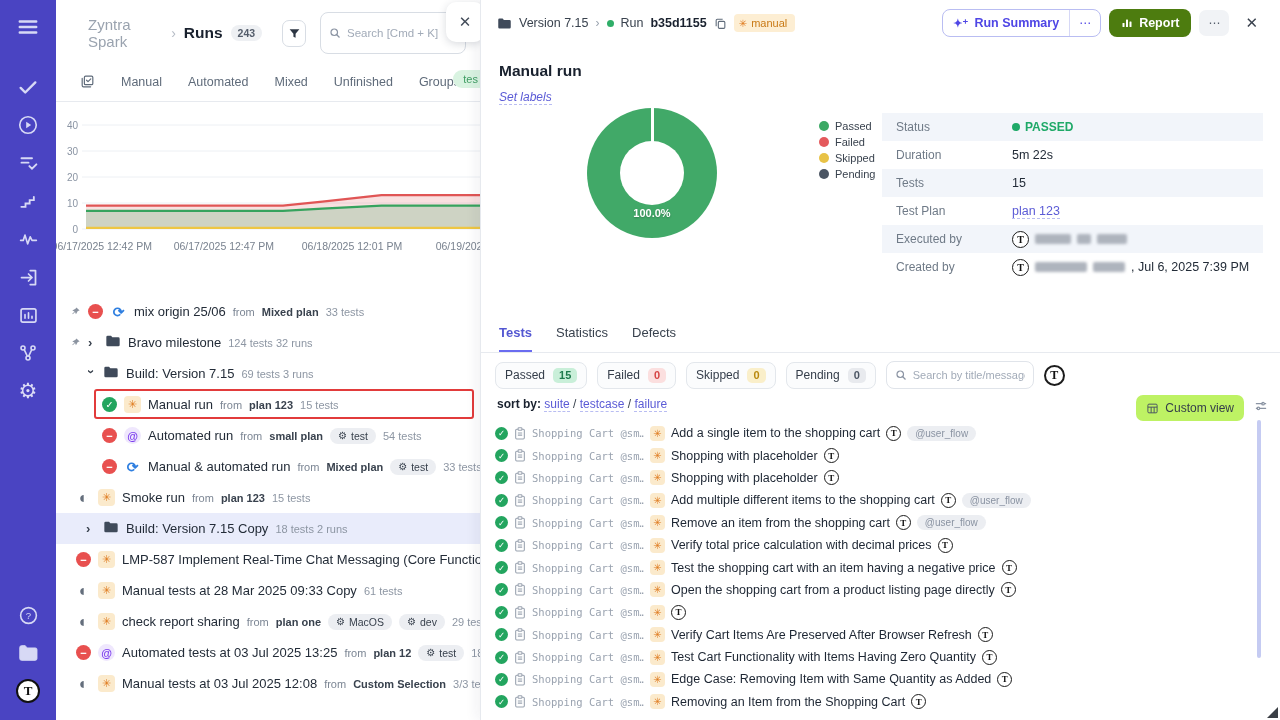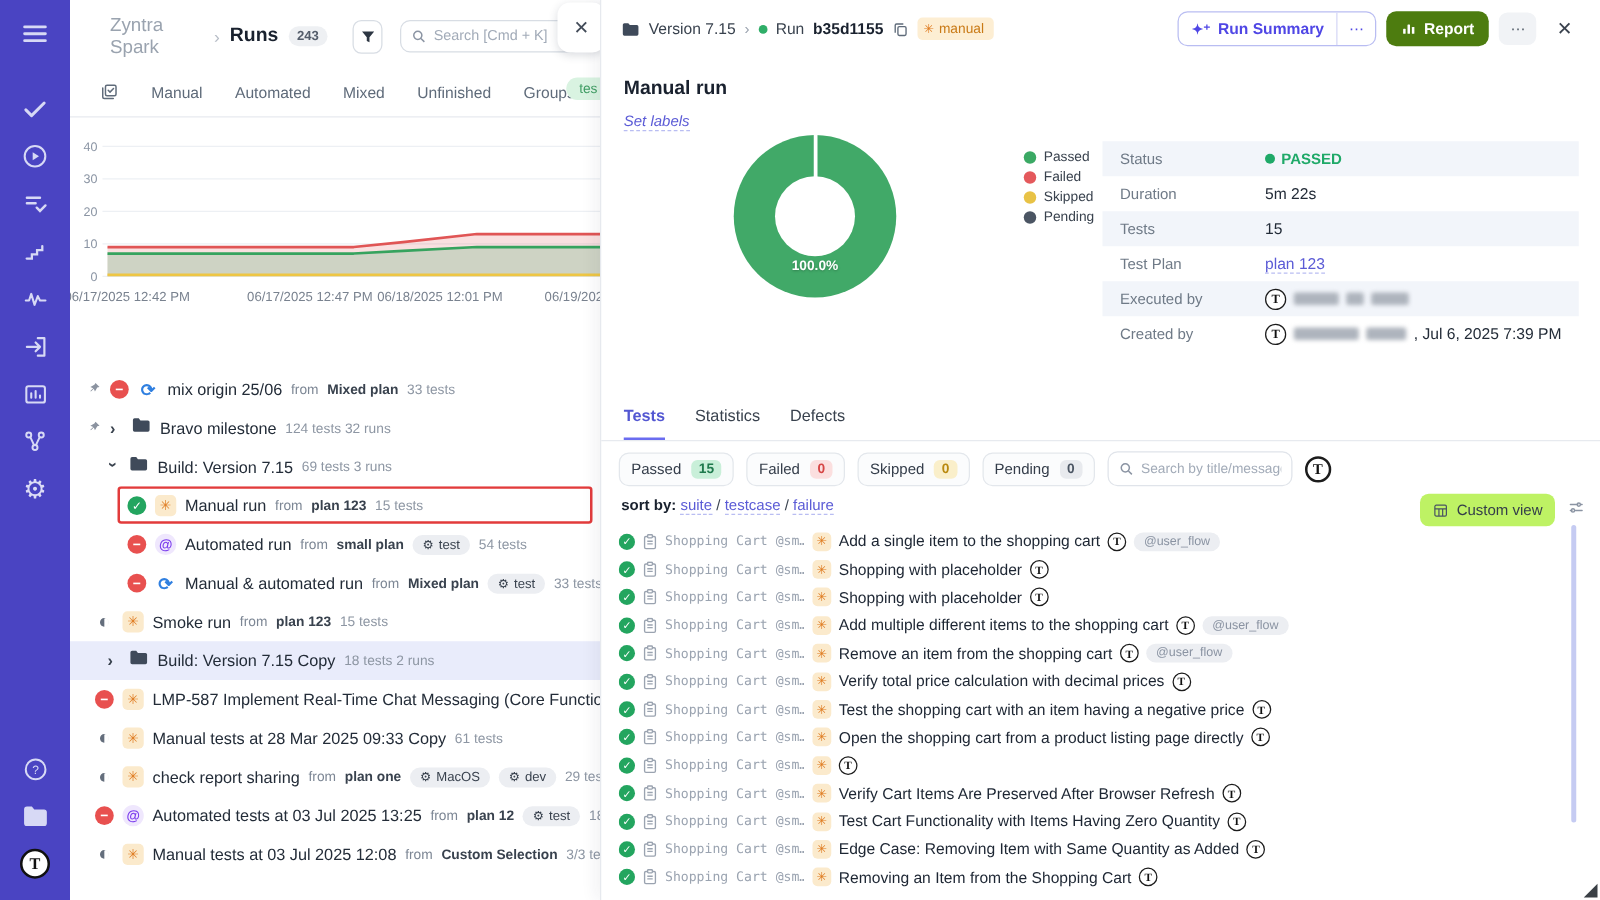--- a/index.html
+++ b/index.html
@@ -17,21 +17,21 @@
   
   .left-panel { position:absolute; left:56px; top:0; width:424px; height:720px; background:#fff; overflow:hidden; }
   .lp-header { display:flex; align-items:center; gap:8px; padding:12px 14px 4px 32px; position:relative; }
   .crumb-project { color:#9aa3af; font-size:15px; }
   .crumb-sep { color:#b6bcc6; font-size:14px; }
   .crumb-section { color:#19212e; font-size:15.5px; font-weight:bold; }
   .count-badge { background:#eef0f3; color:#545d6b; font-size:10.5px; font-weight:bold;
     border-radius:8px; padding:2px 7px; }
   .funnel-btn { margin-left:12px; width:27px; height:27px; border:1px solid #d8dde4; border-radius:7px;
     display:flex; align-items:center; justify-content:center; background:#fff; cursor:pointer; }
-  .lp-search { margin-left:6px; width:152px; height:26px; border:1px solid #d8dde4; border-radius:8px;
+  .lp-search { margin-left:6px; width:152px; height:42px; border:1px solid #d8dde4; border-radius:8px;
     display:flex; align-items:center; gap:6px; padding:0 8px; background:#fff; }
   .lp-search input { border:none; outline:none; width:110px; font-size:11.5px; color:#333;
     font-family:"Liberation Sans",sans-serif; background:transparent; }
   .lp-search input::placeholder { color:#a2abb8; }
   .panel-close-card { position:absolute; right:-4px; top:2px; width:38px; height:40px; background:#fff;
     border-radius:10px; box-shadow:0 2px 8px rgba(40,50,70,.18); display:flex; align-items:center;
     justify-content:center; z-index:40; cursor:pointer; color:#434c59; font-size:15px; }
   .lp-tabs { display:flex; align-items:center; gap:26px; padding:16px 0 12px 24px; border-bottom:1px solid #e7eaef;
     position:relative; }
   .lp-tab { font-size:12.5px; color:#5f6b7a; cursor:pointer; white-space:nowrap; }
@@ -302,21 +302,21 @@
         <line x1="26" y1="127" x2="424" y2="127" stroke="#edf0f4" stroke-width="1"></line>
         <text x="22" y="130.5" text-anchor="end" font-size="10" fill="#8a94a3" font-family="Liberation Sans">0</text>
         <polygon points="30,127 30,103.6 227,103.6 266.4,99.7 325.5,93.19999999999999 424,93.19999999999999 424,127" fill="rgba(224,85,85,0.18)" stroke="none"></polygon>
         <polyline points="30,103.6 227,103.6 266.4,99.7 325.5,93.19999999999999 424,93.19999999999999" fill="none" stroke="#e05555" stroke-width="2.2" stroke-linejoin="round"></polyline>
         <polygon points="30,127 30,108.8 227,108.8 266.4,106.72 325.5,103.6 424,103.6 424,127" fill="rgba(54,163,94,0.22)" stroke="none"></polygon>
         <polyline points="30,108.8 227,108.8 266.4,106.72 325.5,103.6 424,103.6" fill="none" stroke="#36a35e" stroke-width="2.2" stroke-linejoin="round"></polyline>
         <polyline points="30,125.96 227,125.96 266.4,125.96 325.5,125.96 424,125.96" fill="none" stroke="#eec643" stroke-width="2.2" stroke-linejoin="round"></polyline>
       </svg>
     <div id="x-labels">
         <span class="x-lab" style="left: 45.76px;">06/17/2025 12:42 PM</span>
-        <span class="x-lab" style="left: 167.9px; margin-left: 24px;">06/17/2025 12:47 PM</span>
+        <span class="x-lab" style="left: 167.9px;">06/17/2025 12:47 PM</span>
         <span class="x-lab" style="left: 295.95px;">06/18/2025 12:01 PM</span>
         <span class="x-lab" style="left: 429.91px;">06/19/2025 12:10 PM</span>
       </div>
   </div>
 
   <div class="runs-list">
 
       <div class="run-row" data-ind="0">
         <span class="pin-ic">
           <svg width="11" height="11" viewBox="0 0 24 24" fill="#8b93a0">

